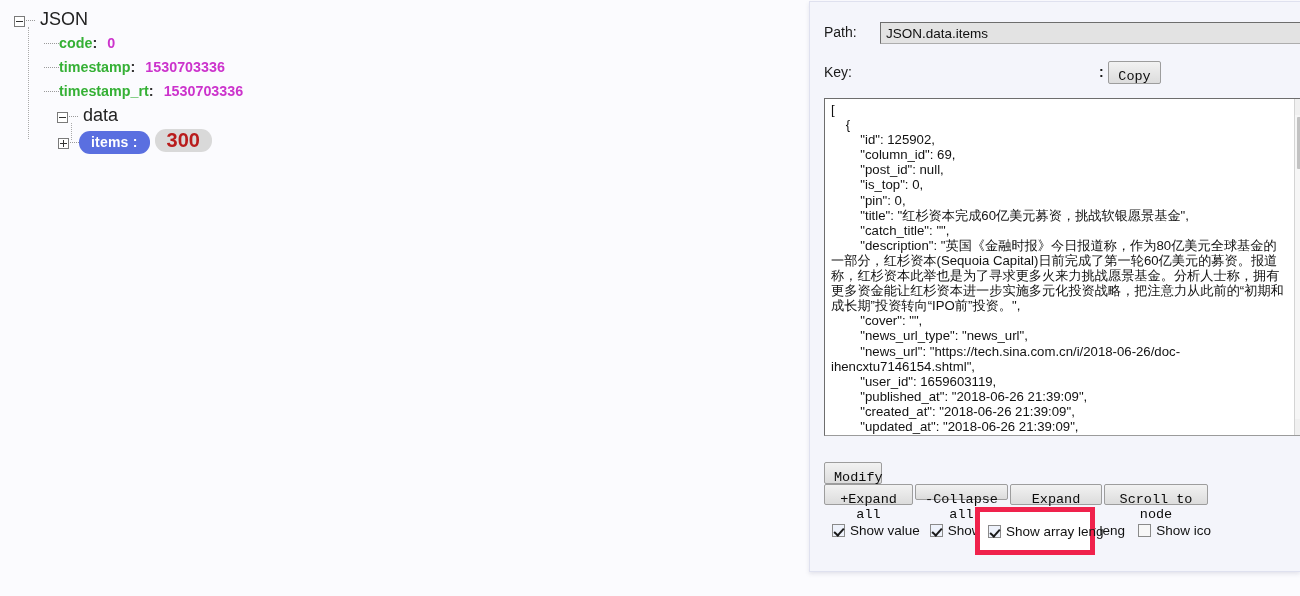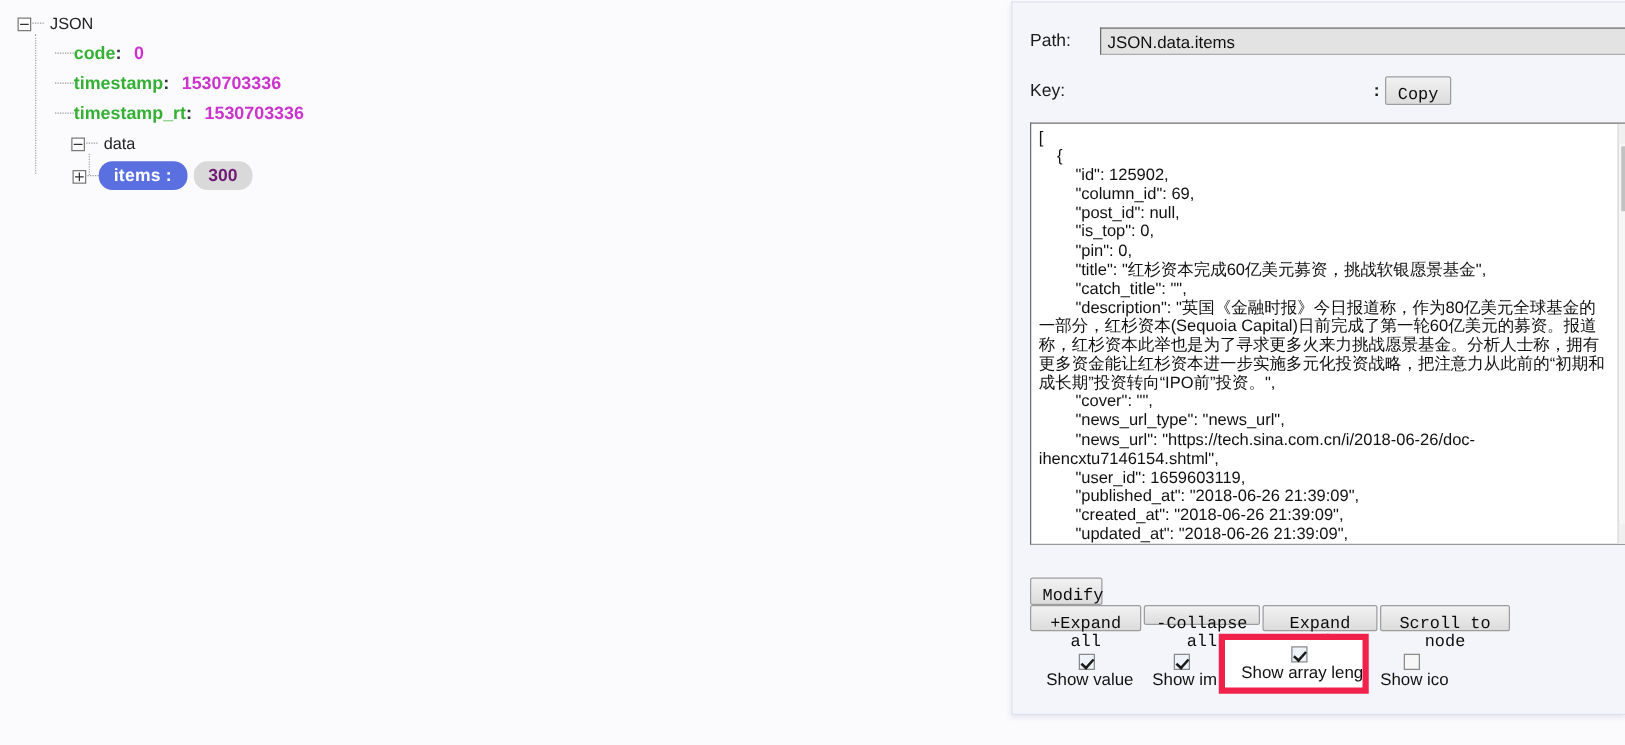--- a/index.html
+++ b/index.html
@@ -37,36 +37,36 @@
     display: inline-block; width: 9px; height: 1px; vertical-align: middle;
     border-top: 1px dotted #9a9a9a; margin-left: 1px;
   }
   .vline {
     position: absolute; width: 0; border-left: 1px dotted #aaaaaa;
   }
   .stub {
     display: inline-block; width: 15px; height: 1px; vertical-align: middle;
     border-top: 1px dotted #9a9a9a;
   }
-  .tlabel { color: #222; margin-left: 5px; font-size: 13px; }
+  .tlabel { color: #222; margin-left: 5px; font-size: 18px; }
   .tkey   { color: #35b035; font-weight: bold; font-size: 14.3px; }
   .tcolon { color: #333; font-weight: bold; }
   .tval   { color: #cc33cc; font-weight: bold; font-size: 14.3px; margin-left: 10px; }
 
   .pill-key {
     display: inline-block;
     background: #5a6fe0; color: #ffffff; font-weight: bold;
     padding: 3px 12px 4px 12px; border-radius: 11px;
     font-size: 14px; letter-spacing: .2px;
   }
   .pill-len {
     display: inline-block;
-    background: #d9d9d9; color: #701a75; font-weight: bold;
+    background: #d9d9d9; color: #b91c1c; font-weight: bold;
     padding: 3px 12px 4px 12px; border-radius: 11px;
-    font-size: 14px; margin-left: 5px;
+    font-size: 20px; margin-left: 5px;
   }
 
   
   .panel {
     position: absolute; left: 809px; top: 1px;
     width: 491px; height: 571px;
     background: #f4f5fb;
     border: 1px solid #dfe1ef;
     border-right: none;
     box-shadow: 0 2px 4px rgba(120,120,150,.18);
@@ -129,21 +129,21 @@
   }
   .sb-arrow.up { top: 0; }
   .sb-arrow.down { bottom: 0; }
   .sb-thumb {
     position: absolute; left: 2px; width: 12px;
     top: 18px; height: 52px;
     background: #c2c2c2; border-radius: 1px;
   }
 
   .cbrow { position: absolute; left: 22px; top: 521px; display: flex; align-items: center; }
-  .cbitem { display: flex; align-items: center; margin-right: 10px; flex-direction: column; }
+  .cbitem { display: flex; align-items: center; margin-right: 10px; }
   .cbox {
     width: 13px; height: 13px; box-sizing: border-box;
     border: 1px solid #8a8a8a; background: #f7f7f7;
     position: relative; flex: none;
   }
   .cbox.on { background: #eef2fb; }
   .cbox.on::after {
     content: "";
     position: absolute; left: 3px; top: 1px;
     width: 4px; height: 8px;

